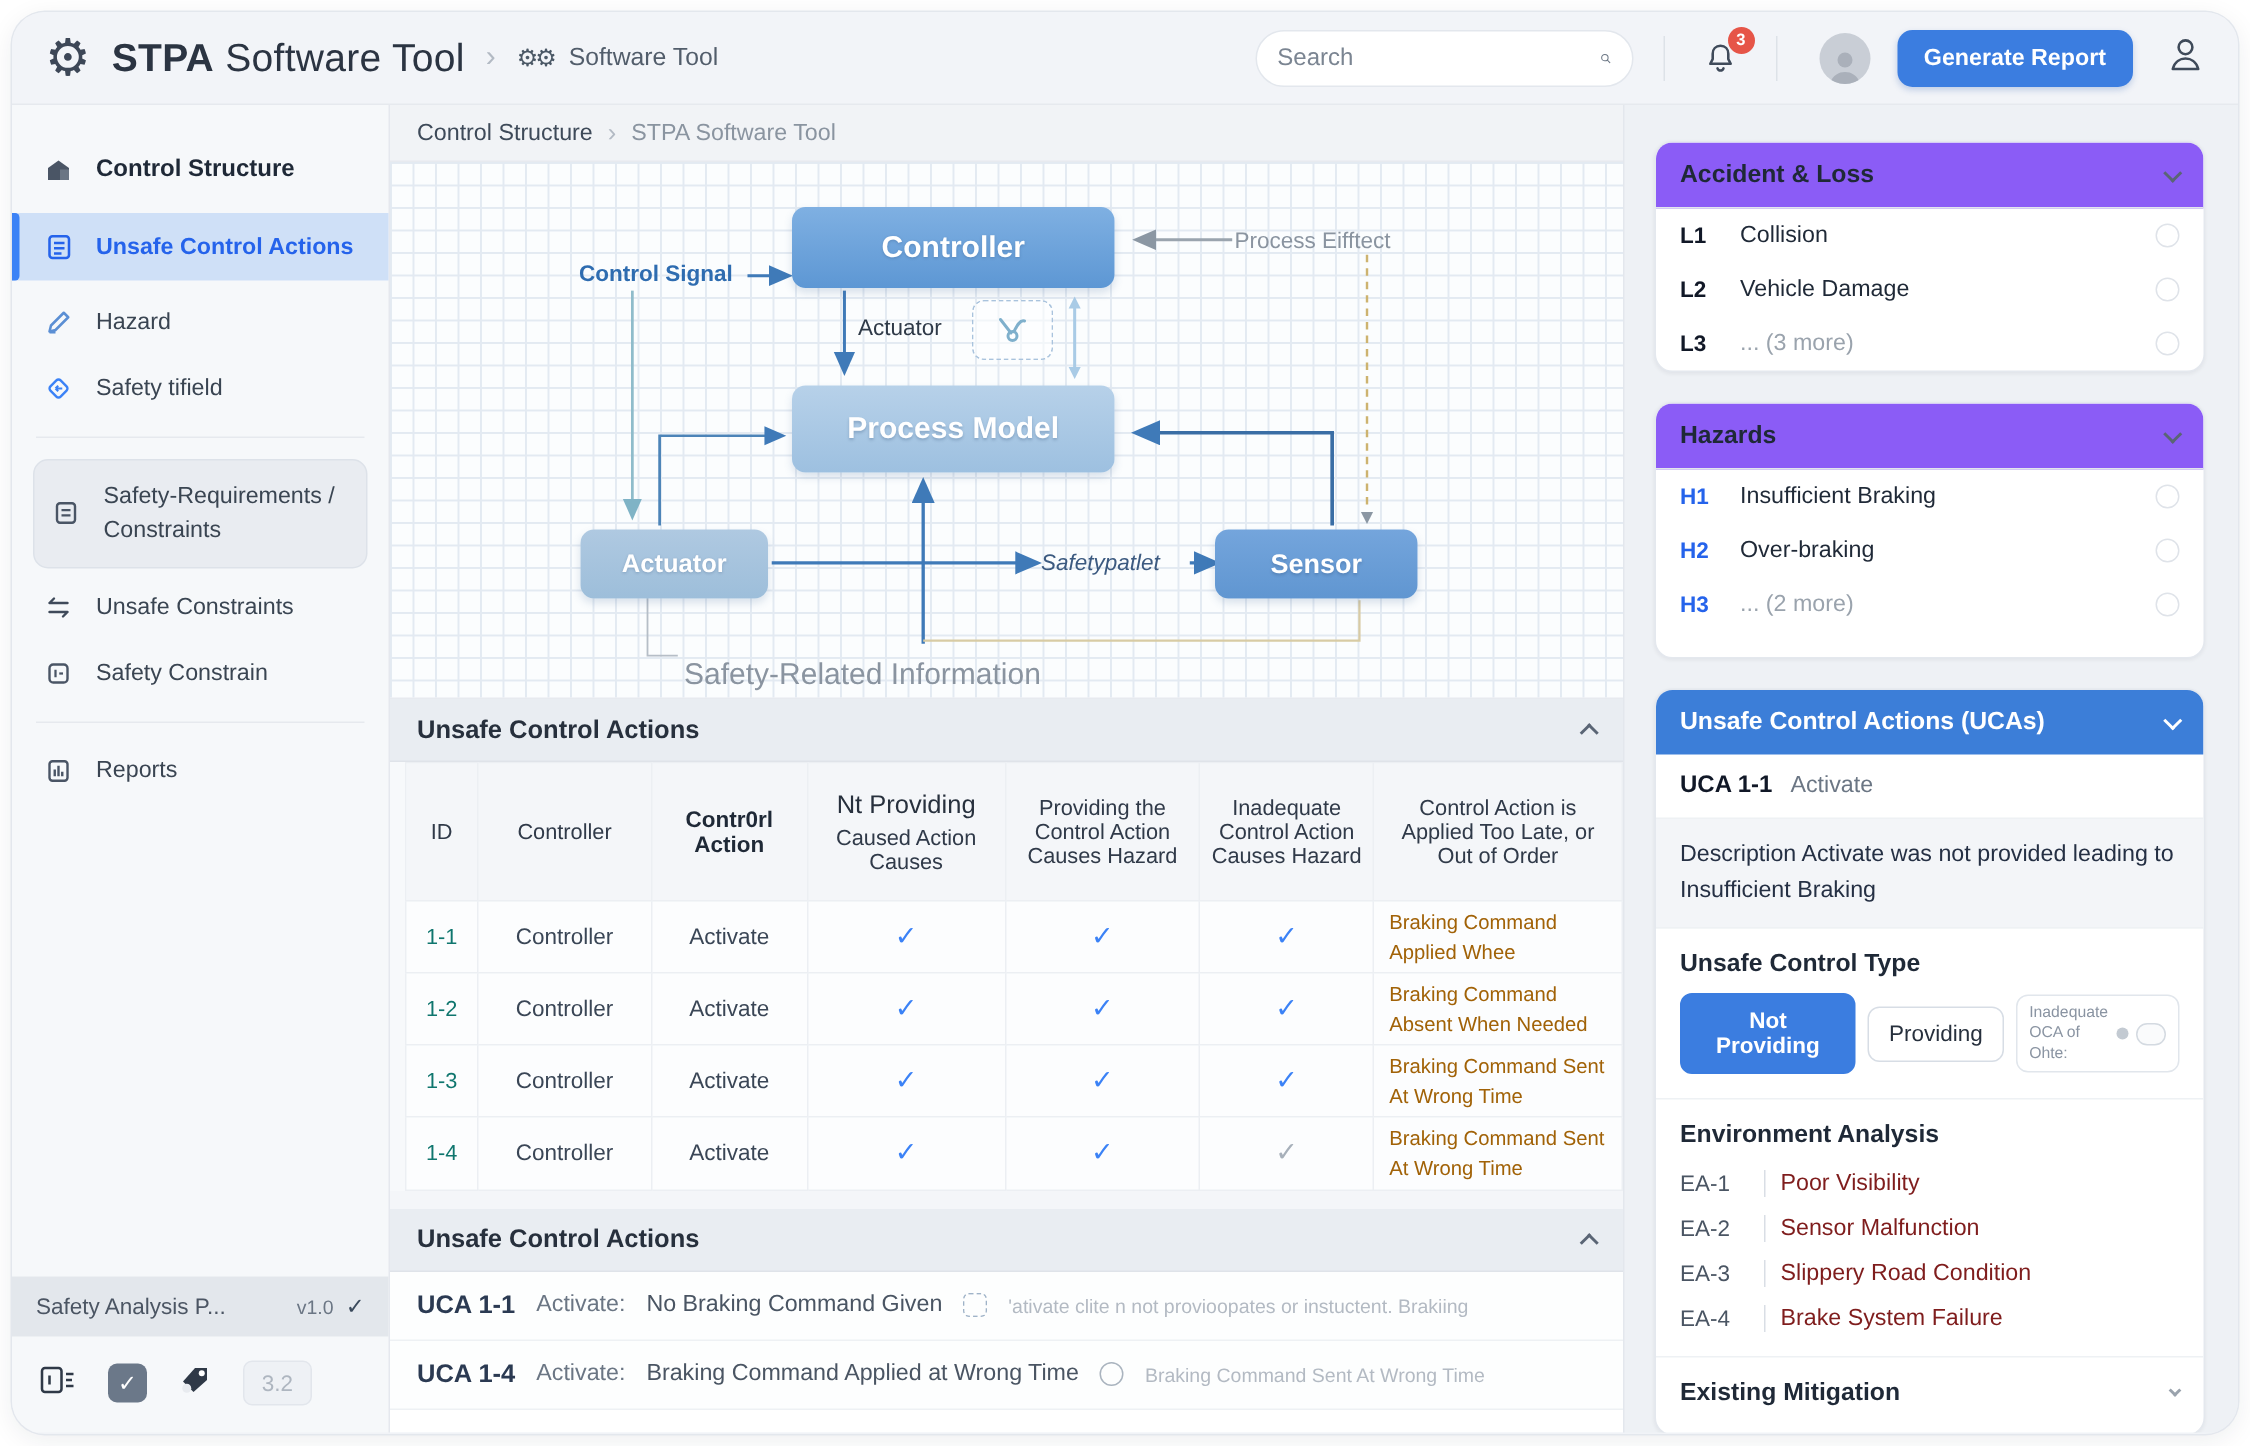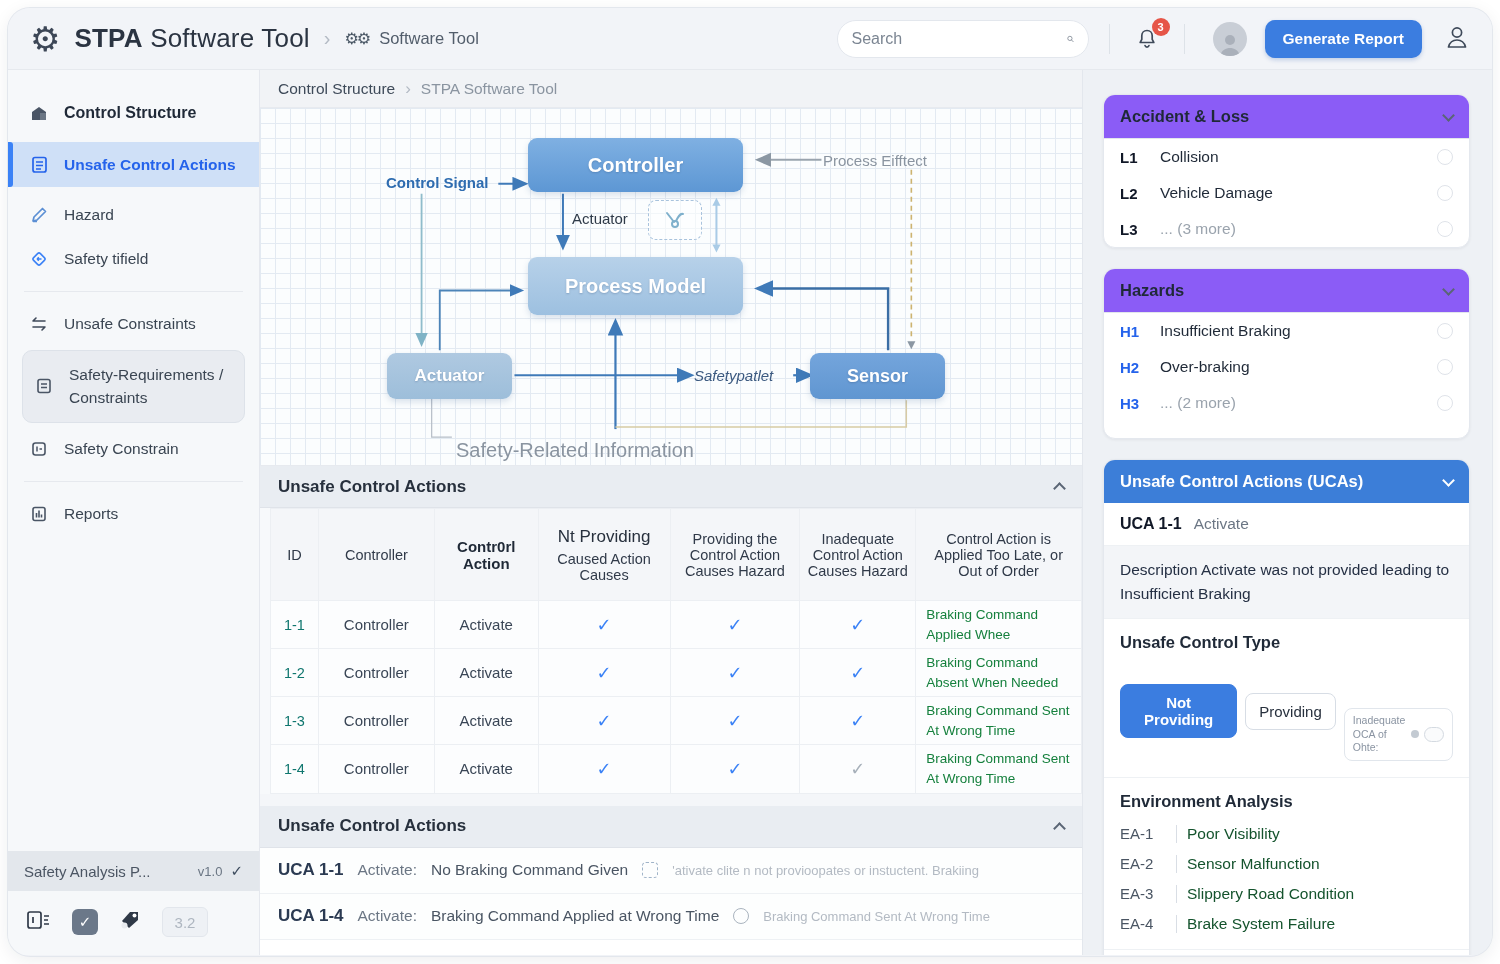--- a/index.html
+++ b/index.html
@@ -82,21 +82,21 @@
   .tablewrap { background:#f7f9fb; padding-left:10px; flex:none; }
   table.uca { border-collapse:collapse; width:812px; background:#fff; }
   table.uca th, table.uca td { border:1px solid #eceff3; text-align:center; vertical-align:middle; }
   table.uca thead th { background:#f4f6f9; font-weight:400; font-size:14.5px; color:#303a49; padding:10px 6px; height:92px; }
   table.uca thead th.bold { font-weight:700; font-size:15px; color:#1f2937; }
   table.uca thead th .big { font-size:17px; color:#27303d; display:block; margin-bottom:4px; }
   table.uca tbody td { height:48px; font-size:15px; color:#3a4656; background:#fcfdfe; }
   table.uca td.idc { color:#0f766e; font-size:14.5px; }
   table.uca td.check { color:#3b82f6; font-size:18px; font-weight:700; }
   table.uca td.check.muted { color:#a7b0ba; }
-  table.uca td.note { text-align:left; font-size:13.5px; color:#15803d; padding:4px 10px; line-height:1.45; }
+  table.uca td.note { text-align:left; font-size:13.5px; color:#a16207; padding:4px 10px; line-height:1.45; }
   .colw0{width:48px}.colw1{width:116px}.colw2{width:104px}.colw3{width:132px}.colw4{width:130px}.colw5{width:116px}.colw6{width:166px}
 
   .gap12 { height:12px; flex:none; }
   .listsec { background:#fff; flex:1; display:flex; flex-direction:column; }
   .ucarow { display:flex; align-items:center; gap:14px; padding:0 18px; height:46px; border-bottom:1px solid #eef1f4; background:#fdfefe; }
   .ucarow .code { font-size:17px; font-weight:800; color:#2b3a52; white-space:nowrap; }
   .ucarow .act { font-size:15.5px; color:#6b7684; }
   .ucarow .txt { font-size:15.5px; color:#4a5563; }
   .ucarow .hint { font-size:13px; color:#b3bac3; white-space:nowrap; overflow:hidden; }
   .dashedbox { width:16px; height:16px; border:1.5px dashed #9fb3c8; border-radius:4px; flex:none; }
@@ -116,29 +116,29 @@
 
   .selrow { display:flex; align-items:center; gap:12px; padding:12px 16px; border-bottom:1px solid #eef1f4; }
   .selrow .code { font-weight:800; font-size:16px; color:#111827; }
   .selrow .act { font-size:15.5px; color:#6b7684; }
   .descblock { background:#f3f5f8; padding:12px 16px; font-size:15.5px; color:#253044; line-height:1.55; border-bottom:1px solid #eef1f4; }
   .typelabel { padding:14px 16px 8px; font-size:16.5px; font-weight:700; color:#1f2937; }
   .typebtns { display:flex; align-items:center; gap:8px; padding:2px 16px 16px; border-bottom:1px solid #eef1f4; }
   .tbtn { border-radius:8px; font-size:15px; padding:9px 13px; font-family:inherit; cursor:pointer; }
   .tbtn.on { background:#3b7de0; color:#fff; border:1px solid #3b7de0; font-weight:600; }
   .tbtn.off { background:#fff; color:#27303d; border:1px solid #d7dde5; }
-  .tbtn.tiny { background:#fff; border:1px solid #e1e6ec; color:#8a94a2; font-size:10.5px; line-height:1.3; text-align:left; display:flex; align-items:center; gap:5px; padding:5px 8px;margin-top:46px; }
+  .tbtn.tiny { background:#fff; border:1px solid #e1e6ec; color:#8a94a2; font-size:10.5px; line-height:1.3; text-align:left; display:flex; align-items:center; gap:5px; padding:5px 8px; }
   .dotc { width:8px; height:8px; border-radius:50%; background:#c3cad2; flex:none; }
   .pillc { width:20px; height:15px; border:1.5px solid #d4dae1; border-radius:8px; flex:none; background:#fafbfc; }
 
   .envtitle { padding:14px 16px 8px; font-size:16.5px; font-weight:700; color:#1f2937; }
   .envrow { display:flex; align-items:center; gap:10px; padding:6px 16px; }
   .envrow .code { font-size:15px; color:#4a5563; width:46px; flex:none; }
   .envrow .bar { width:1px; height:18px; background:#d9dee5; flex:none; }
-  .envrow .lbl { font-size:15.5px; color:#14532d; }
+  .envrow .lbl { font-size:15.5px; color:#7f1d1d; }
   .mitrow { display:flex; align-items:center; padding:14px 16px 18px; border-top:1px solid #eef1f4; margin-top:10px; }
   .mitrow .t { font-size:16.5px; font-weight:700; color:#1f2937; flex:1; }
 
   .ck { color:#3b4a5c; font-size:15px; }
 </style>
 </head>
 <body>
 
 <div class="window">
 
@@ -215,38 +215,38 @@
       <div class="nav-item">
         <span class="ico">
           <svg width="18" height="18" viewBox="0 0 18 18">
               <rect x="4.2" y="4.2" width="9.6" height="9.6" rx="2" transform="rotate(45 9 9)" fill="none" stroke="#3b82f6" stroke-width="1.6"></rect>
               <path d="M11.5 9H7m0 0l1.8-1.8M7 9l1.8 1.8" stroke="#3b82f6" stroke-width="1.4" fill="none"></path>
             </svg>
         </span>
         <span>Safety tifield</span>
       </div>
       <div class="nav-div"></div>
-      <div class="nav-item">
-        <span class="ico">
-          <svg width="20" height="18" viewBox="0 0 20 18">
-              <path d="M4 6h12M4 6l3-3" fill="none" stroke="#3f4a5a" stroke-width="1.6" stroke-linecap="round"></path>
-              <path d="M16 12H4m12 0l-3 3" fill="none" stroke="#3f4a5a" stroke-width="1.6" stroke-linecap="round"></path>
-            </svg>
-        </span>
-        <span>Unsafe Constraints</span>
-      </div>
       <div class="nav-item boxed">
         <span class="ico">
           <svg width="18" height="18" viewBox="0 0 18 18">
               <rect x="3" y="2.5" width="12" height="13" rx="2" fill="none" stroke="#4a5565" stroke-width="1.6"></rect>
               <line x1="6" y1="7" x2="12" y2="7" stroke="#4a5565" stroke-width="1.5"></line>
               <line x1="6" y1="10.5" x2="12" y2="10.5" stroke="#4a5565" stroke-width="1.5"></line>
             </svg>
         </span>
         <span>Safety-Requirements / Constraints</span>
+      </div>
+      <div class="nav-item">
+        <span class="ico">
+          <svg width="20" height="18" viewBox="0 0 20 18">
+              <path d="M4 6h12M4 6l3-3" fill="none" stroke="#3f4a5a" stroke-width="1.6" stroke-linecap="round"></path>
+              <path d="M16 12H4m12 0l-3 3" fill="none" stroke="#3f4a5a" stroke-width="1.6" stroke-linecap="round"></path>
+            </svg>
+        </span>
+        <span>Unsafe Constraints</span>
       </div>
       <div class="nav-item">
         <span class="ico">
           <svg width="18" height="18" viewBox="0 0 18 18">
               <rect x="3" y="3" width="12" height="12" rx="2.5" fill="none" stroke="#4a5565" stroke-width="1.6"></rect>
               <line x1="7" y1="6.5" x2="7" y2="11.5" stroke="#4a5565" stroke-width="1.5"></line>
               <line x1="9.5" y1="9" x2="12" y2="9" stroke="#4a5565" stroke-width="1.5"></line>
             </svg>
         </span>
         <span>Safety Constrain</span>

